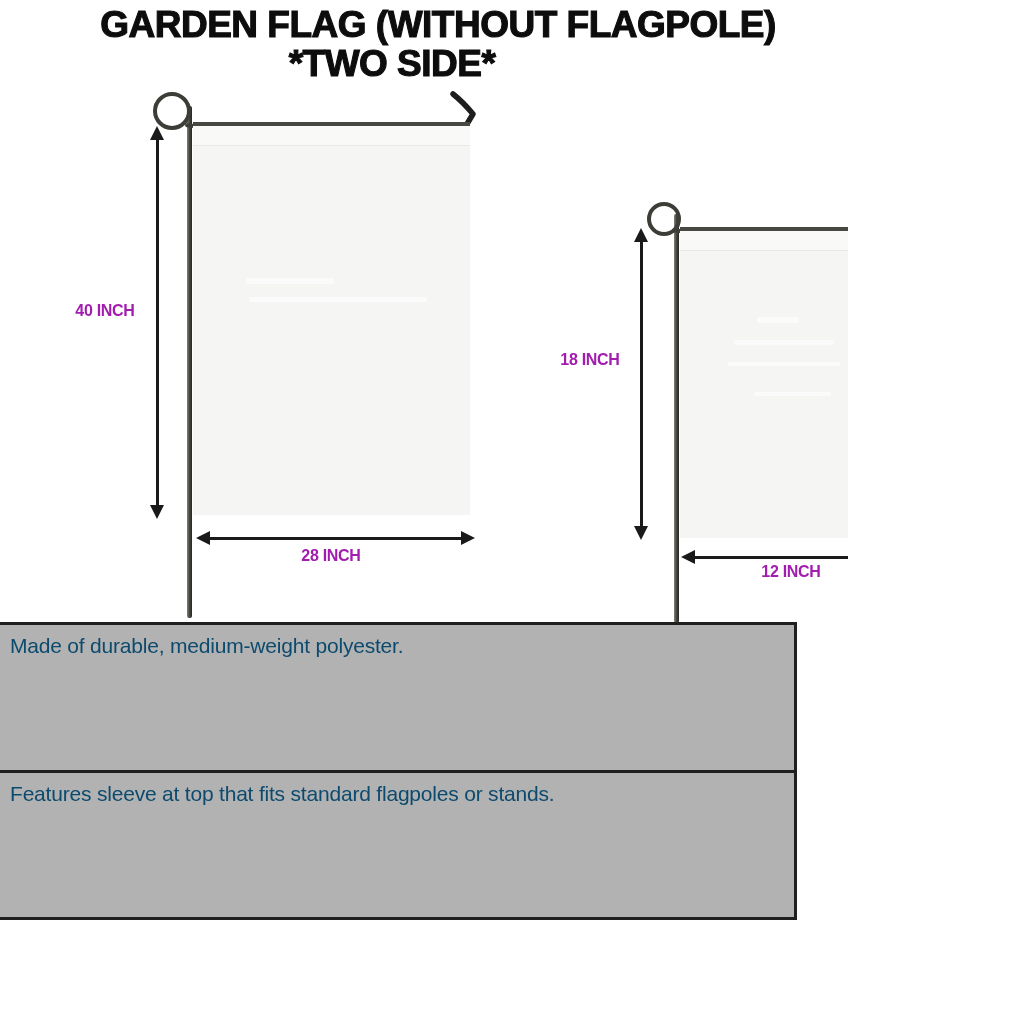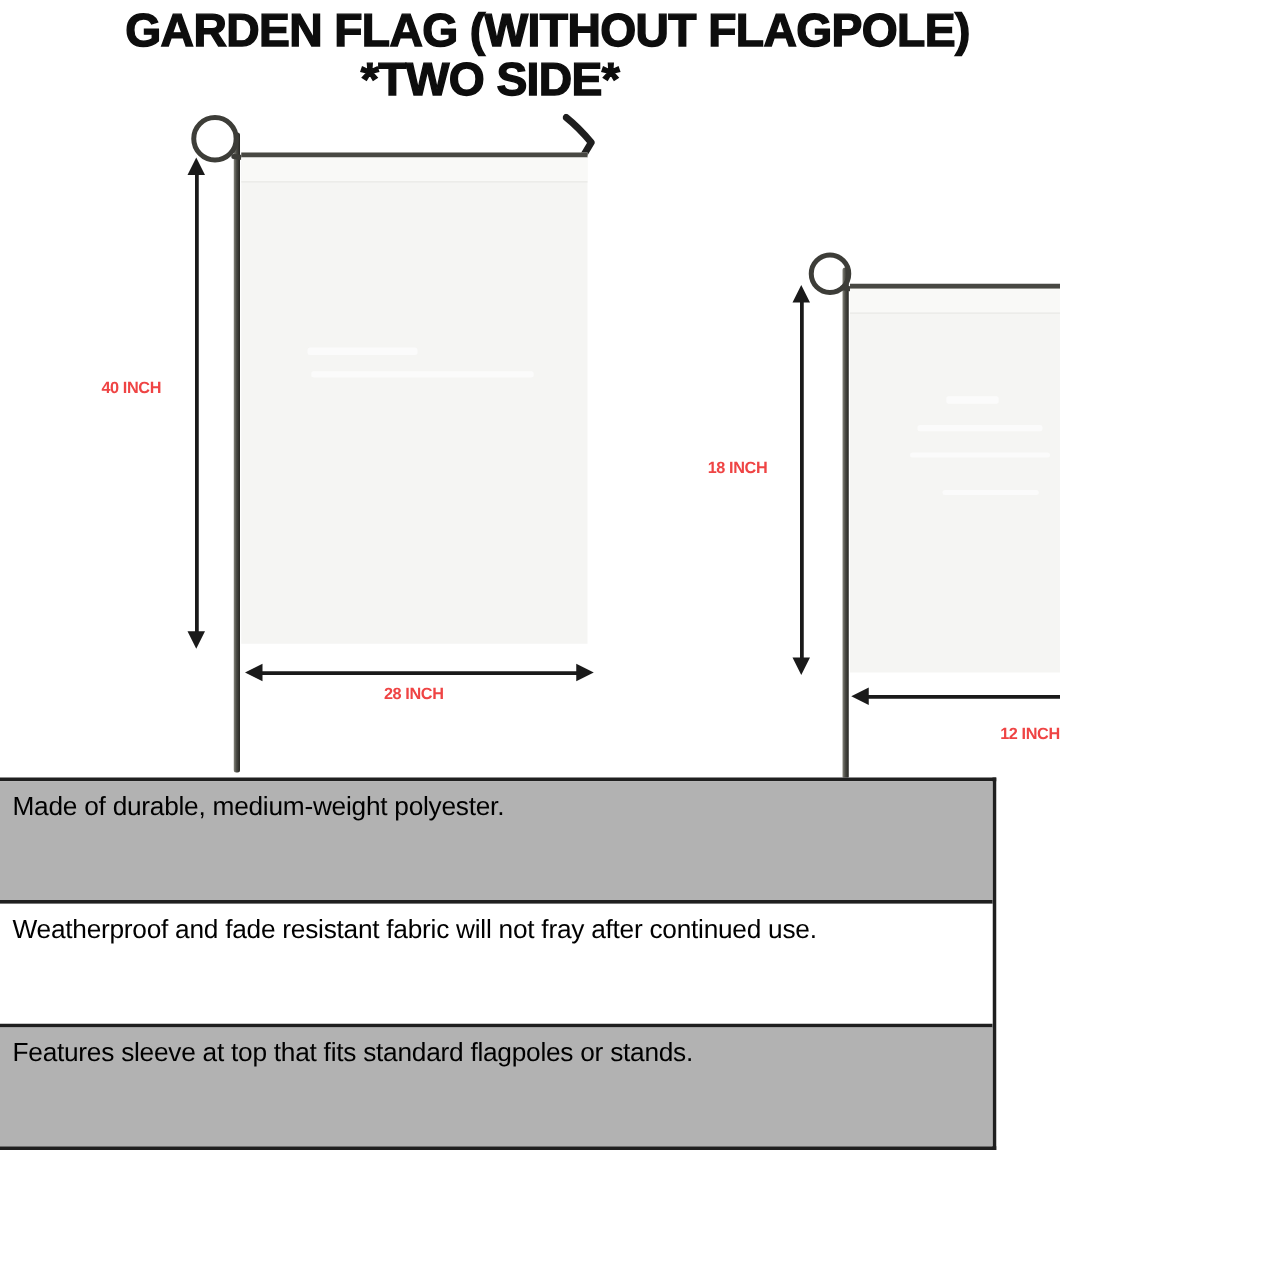--- a/index.html
+++ b/index.html
@@ -39,31 +39,31 @@
   
   .shaft-v{position:absolute;width:3px;background:#1a1a1a;}
   .shaft-h{position:absolute;height:3px;background:#1a1a1a;}
   .ah{position:absolute;width:0;height:0;}
   .ah-up{border-left:7px solid transparent;border-right:7px solid transparent;border-bottom:14px solid #1a1a1a;}
   .ah-down{border-left:7px solid transparent;border-right:7px solid transparent;border-top:14px solid #1a1a1a;}
   .ah-left{border-top:7px solid transparent;border-bottom:7px solid transparent;border-right:14px solid #1a1a1a;}
   .ah-right{border-top:7px solid transparent;border-bottom:7px solid transparent;border-left:14px solid #1a1a1a;}
   .dim-label{
     position:absolute;width:120px;text-align:center;font-weight:bold;
-    font-size:13px;color:#ef4444;letter-spacing:-0.3px;white-space:nowrap;
+    font-size:16px;color:#a21caf;letter-spacing:-0.3px;white-space:nowrap;
   }
   
   .features-table{
     position:absolute;left:0;top:622px;width:797px;height:298px;
     border:3px solid #1f1f1f;border-left:none;box-sizing:border-box;
     display:flex;flex-direction:column;background:#ffffff;
   }
   .feature-row{
     flex:1;box-sizing:border-box;padding:8px 8px 0 10px;
-    font-size:21px;color:#000000;letter-spacing:-0.2px;line-height:1.25;
+    font-size:21px;color:#0c4a6e;letter-spacing:-0.2px;line-height:1.25;
     border-bottom:3px solid #1f1f1f;background:#ffffff;white-space:nowrap;overflow:hidden;
   }
   .feature-row:last-child{border-bottom:none;}
   .feature-row.gray{background:#b2b2b2;}
 </style>
 </head>
 <body>
 
 <div class="stage">
 
@@ -111,27 +111,26 @@
       <div class="flag-sleeve"></div>
       <div class="ghost" style="left:77px;top:86px;width:42px;height:6px;"></div>
       <div class="ghost" style="left:54px;top:109px;width:100px;height:5px;"></div>
       <div class="ghost" style="left:48px;top:131px;width:112px;height:4px;"></div>
       <div class="ghost" style="left:74px;top:161px;width:77px;height:4px;"></div>
     </div>
 
     <div class="ah ah-up" style="left:634px;top:228px;"></div>
     <div class="shaft-v" style="left:640px;top:240px;height:288px;"></div>
     <div class="ah ah-down" style="left:634px;top:526px;"></div>
-    <div class="dim-label" style="left:530px;top:366px;">18 INCH</div>
+    <div class="dim-label" style="left:530px;top:351px;">18 INCH</div>
 
     <div class="ah ah-left" style="left:681px;top:550px;"></div>
     <div class="shaft-h" style="left:693px;top:556px;width:196px;"></div>
     <div class="ah ah-right" style="left:888px;top:550px;"></div>
-    <div class="dim-label" style="left:764px;top:563px;margin-top:16px;">12 INCH</div>
+    <div class="dim-label" style="left:731px;top:563px;">12 INCH</div>
   </div>
 
   <div class="features-table">
     <div class="feature-row gray">Made of durable, medium-weight polyester.</div>
-    <div class="feature-row">Weatherproof and fade resistant fabric will not fray after continued use.</div>
     <div class="feature-row gray">Features sleeve at top that fits standard flagpoles or stands.</div>
   </div>
 
 </div>
 
 </body></html>

